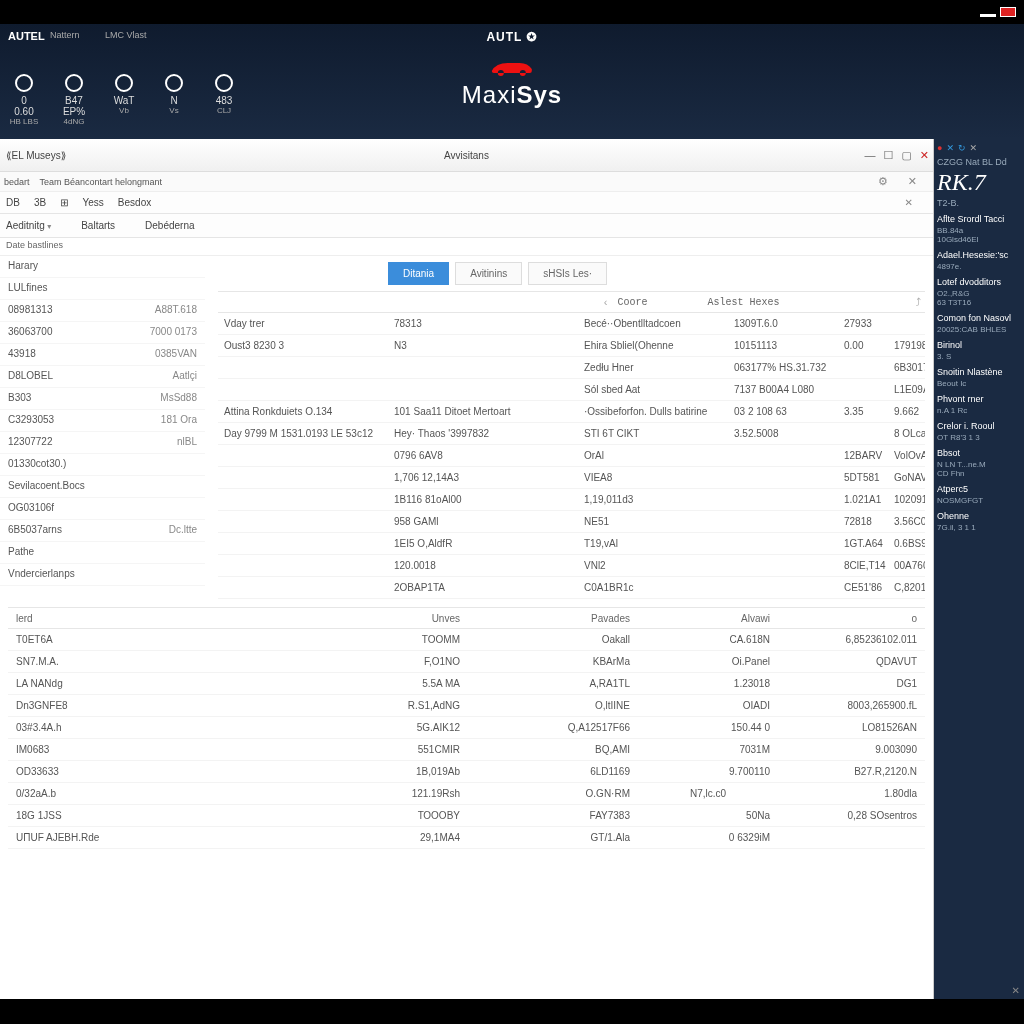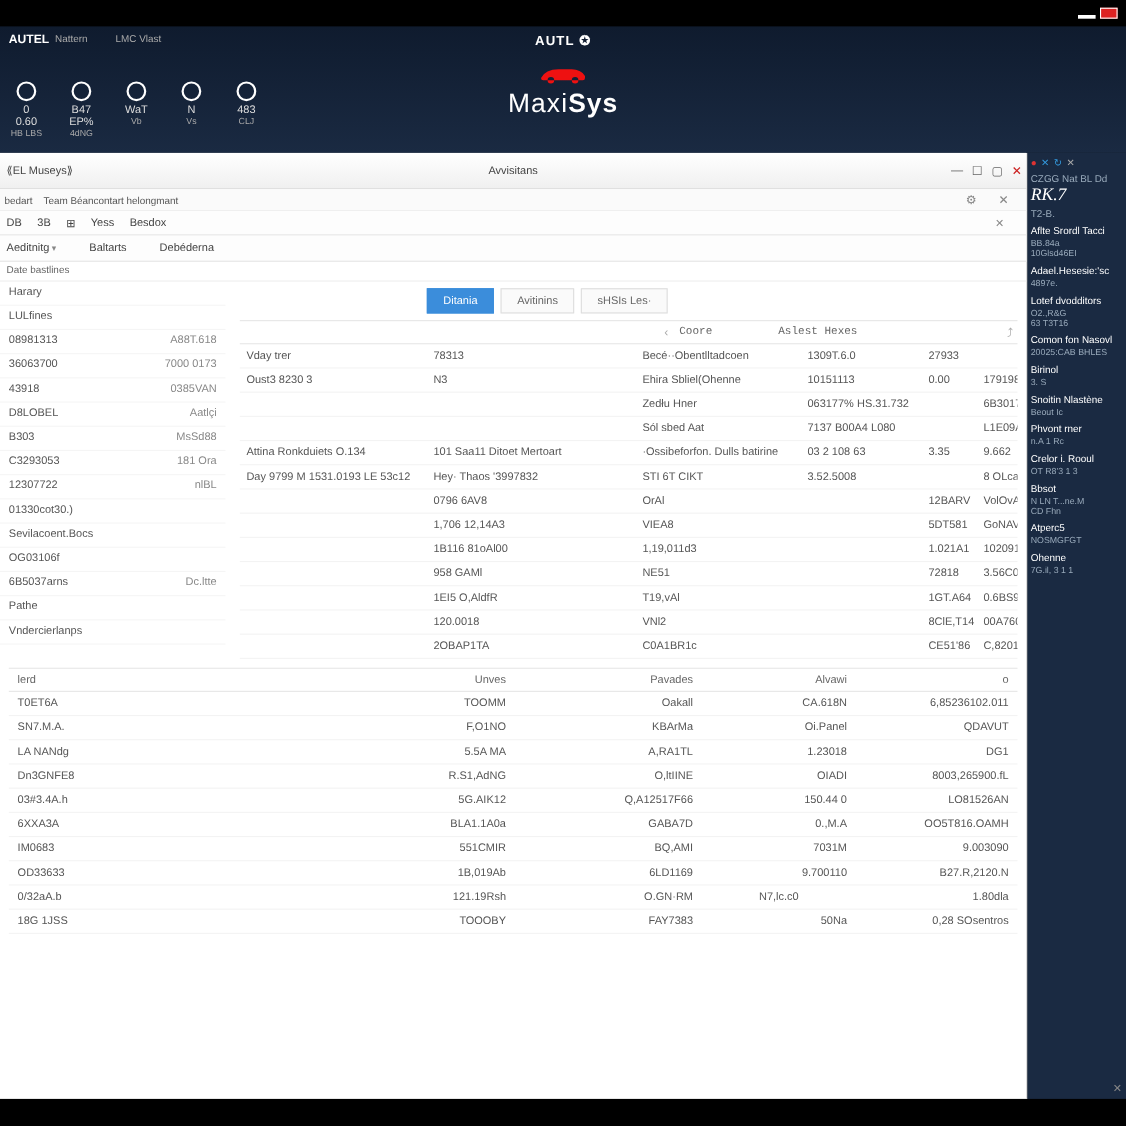--- a/index.html
+++ b/index.html
@@ -69,21 +69,21 @@
 
 .data-row { display: flex; height: 22px; align-items: center; border-bottom: 1px solid #f3f3f3; font-size: 10px; }
 .data-row .c { padding: 0 6px; overflow: hidden; white-space: nowrap; }
 
 .tbl2 { margin: 8px; clear: both; }
 .tbl2 .hdr2 { display: flex; height: 22px; align-items: center; border-top: 1px solid #e6e6e6; border-bottom: 1px solid #e6e6e6; font-size: 10px; color: #666; }
 .tbl2 .row2 { display: flex; height: 22px; align-items: center; border-bottom: 1px solid #f3f3f3; font-size: 10px; }
 .tbl2 .c { padding: 0 8px; overflow: hidden; white-space: nowrap; }
 
 .right .hdr-icons { display: flex; gap: 4px; margin-bottom: 4px; font-size: 9px; }
-.right .big { font-family: Georgia, serif; font-style: italic; font-size: 16px; margin: 2px 0; }
+.right .big { font-family: Georgia, serif; font-style: italic; font-size: 24px; margin: 2px 0; }
 .right .sm { font-size: 9px; color: #9ab; margin-bottom: 2px; }
 .right .sec { margin-top: 6px; }
 .right .sec .h { font-size: 9px; color: #fff; margin-bottom: 2px; }
 .right .sec .v { font-size: 8px; color: #9ab; }
 
 .bottom { height: 25px; background: #000; }
 .x-btn { position: absolute; right: 4px; bottom: 28px; font-size: 10px; color: #888; }
 </style>
 </head>
 <body>
@@ -403,27 +403,20 @@
               <div class="c" style="flex:1;text-align:right">8003,265900.fL</div>
             </div>
             <div class="row2">
               <div class="c" style="width:200px">03#3.4A.h</div>
               <div class="c" style="width:260px;text-align:right">5G.AIK12</div>
               <div class="c" style="width:170px;text-align:right">Q,A12517F66</div>
               <div class="c" style="width:140px;text-align:right">150.44 0</div>
               <div class="c" style="flex:1;text-align:right">LO81526AN</div>
             </div>
             <div class="row2">
-              <div class="c" style="width:200px">6XXA3A</div>
-              <div class="c" style="width:260px;text-align:right">BLA1.1A0a</div>
-              <div class="c" style="width:170px;text-align:right">GABA7D</div>
-              <div class="c" style="width:140px;text-align:right">0.,M.A</div>
-              <div class="c" style="flex:1;text-align:right">OO5T816.OAMH</div>
-            </div>
-            <div class="row2">
               <div class="c" style="width:200px">IM0683</div>
               <div class="c" style="width:260px;text-align:right">551CMIR</div>
               <div class="c" style="width:170px;text-align:right">BQ,AMI</div>
               <div class="c" style="width:140px;text-align:right">7031M</div>
               <div class="c" style="flex:1;text-align:right">9.003090</div>
             </div>
             <div class="row2">
               <div class="c" style="width:200px">OD33633</div>
               <div class="c" style="width:260px;text-align:right">1B,019Ab</div>
               <div class="c" style="width:170px;text-align:right">6LD1169</div>
@@ -436,20 +429,27 @@
               <div class="c" style="width:170px;text-align:right">O.GN·RM</div>
               <div class="c" style="width:140px;text-align:center">N7,lc.c0</div>
               <div class="c" style="flex:1;text-align:right">1.80dla</div>
             </div>
             <div class="row2">
               <div class="c" style="width:200px">18G 1JSS</div>
               <div class="c" style="width:260px;text-align:right">ТОOOBY</div>
               <div class="c" style="width:170px;text-align:right">FAY7383</div>
               <div class="c" style="width:140px;text-align:right">50Na</div>
               <div class="c" style="flex:1;text-align:right">0,28 SOsentros</div>
+            </div>
+            <div class="row2">
+              <div class="c" style="width:200px">UПUF AJEBH.Rde</div>
+              <div class="c" style="width:260px;text-align:right">29,1MA4</div>
+              <div class="c" style="width:170px;text-align:right">GT/1.Ala</div>
+              <div class="c" style="width:140px;text-align:right">0 6329iM</div>
+              <div class="c" style="flex:1;text-align:right"></div>
             </div>
           </div>
       </div>
     </div>
   </div>
 
   <div class="right">
     <div class="hdr-icons">
       <span style="color:#d33">●</span>
       <span style="color:#39d">✕</span>

